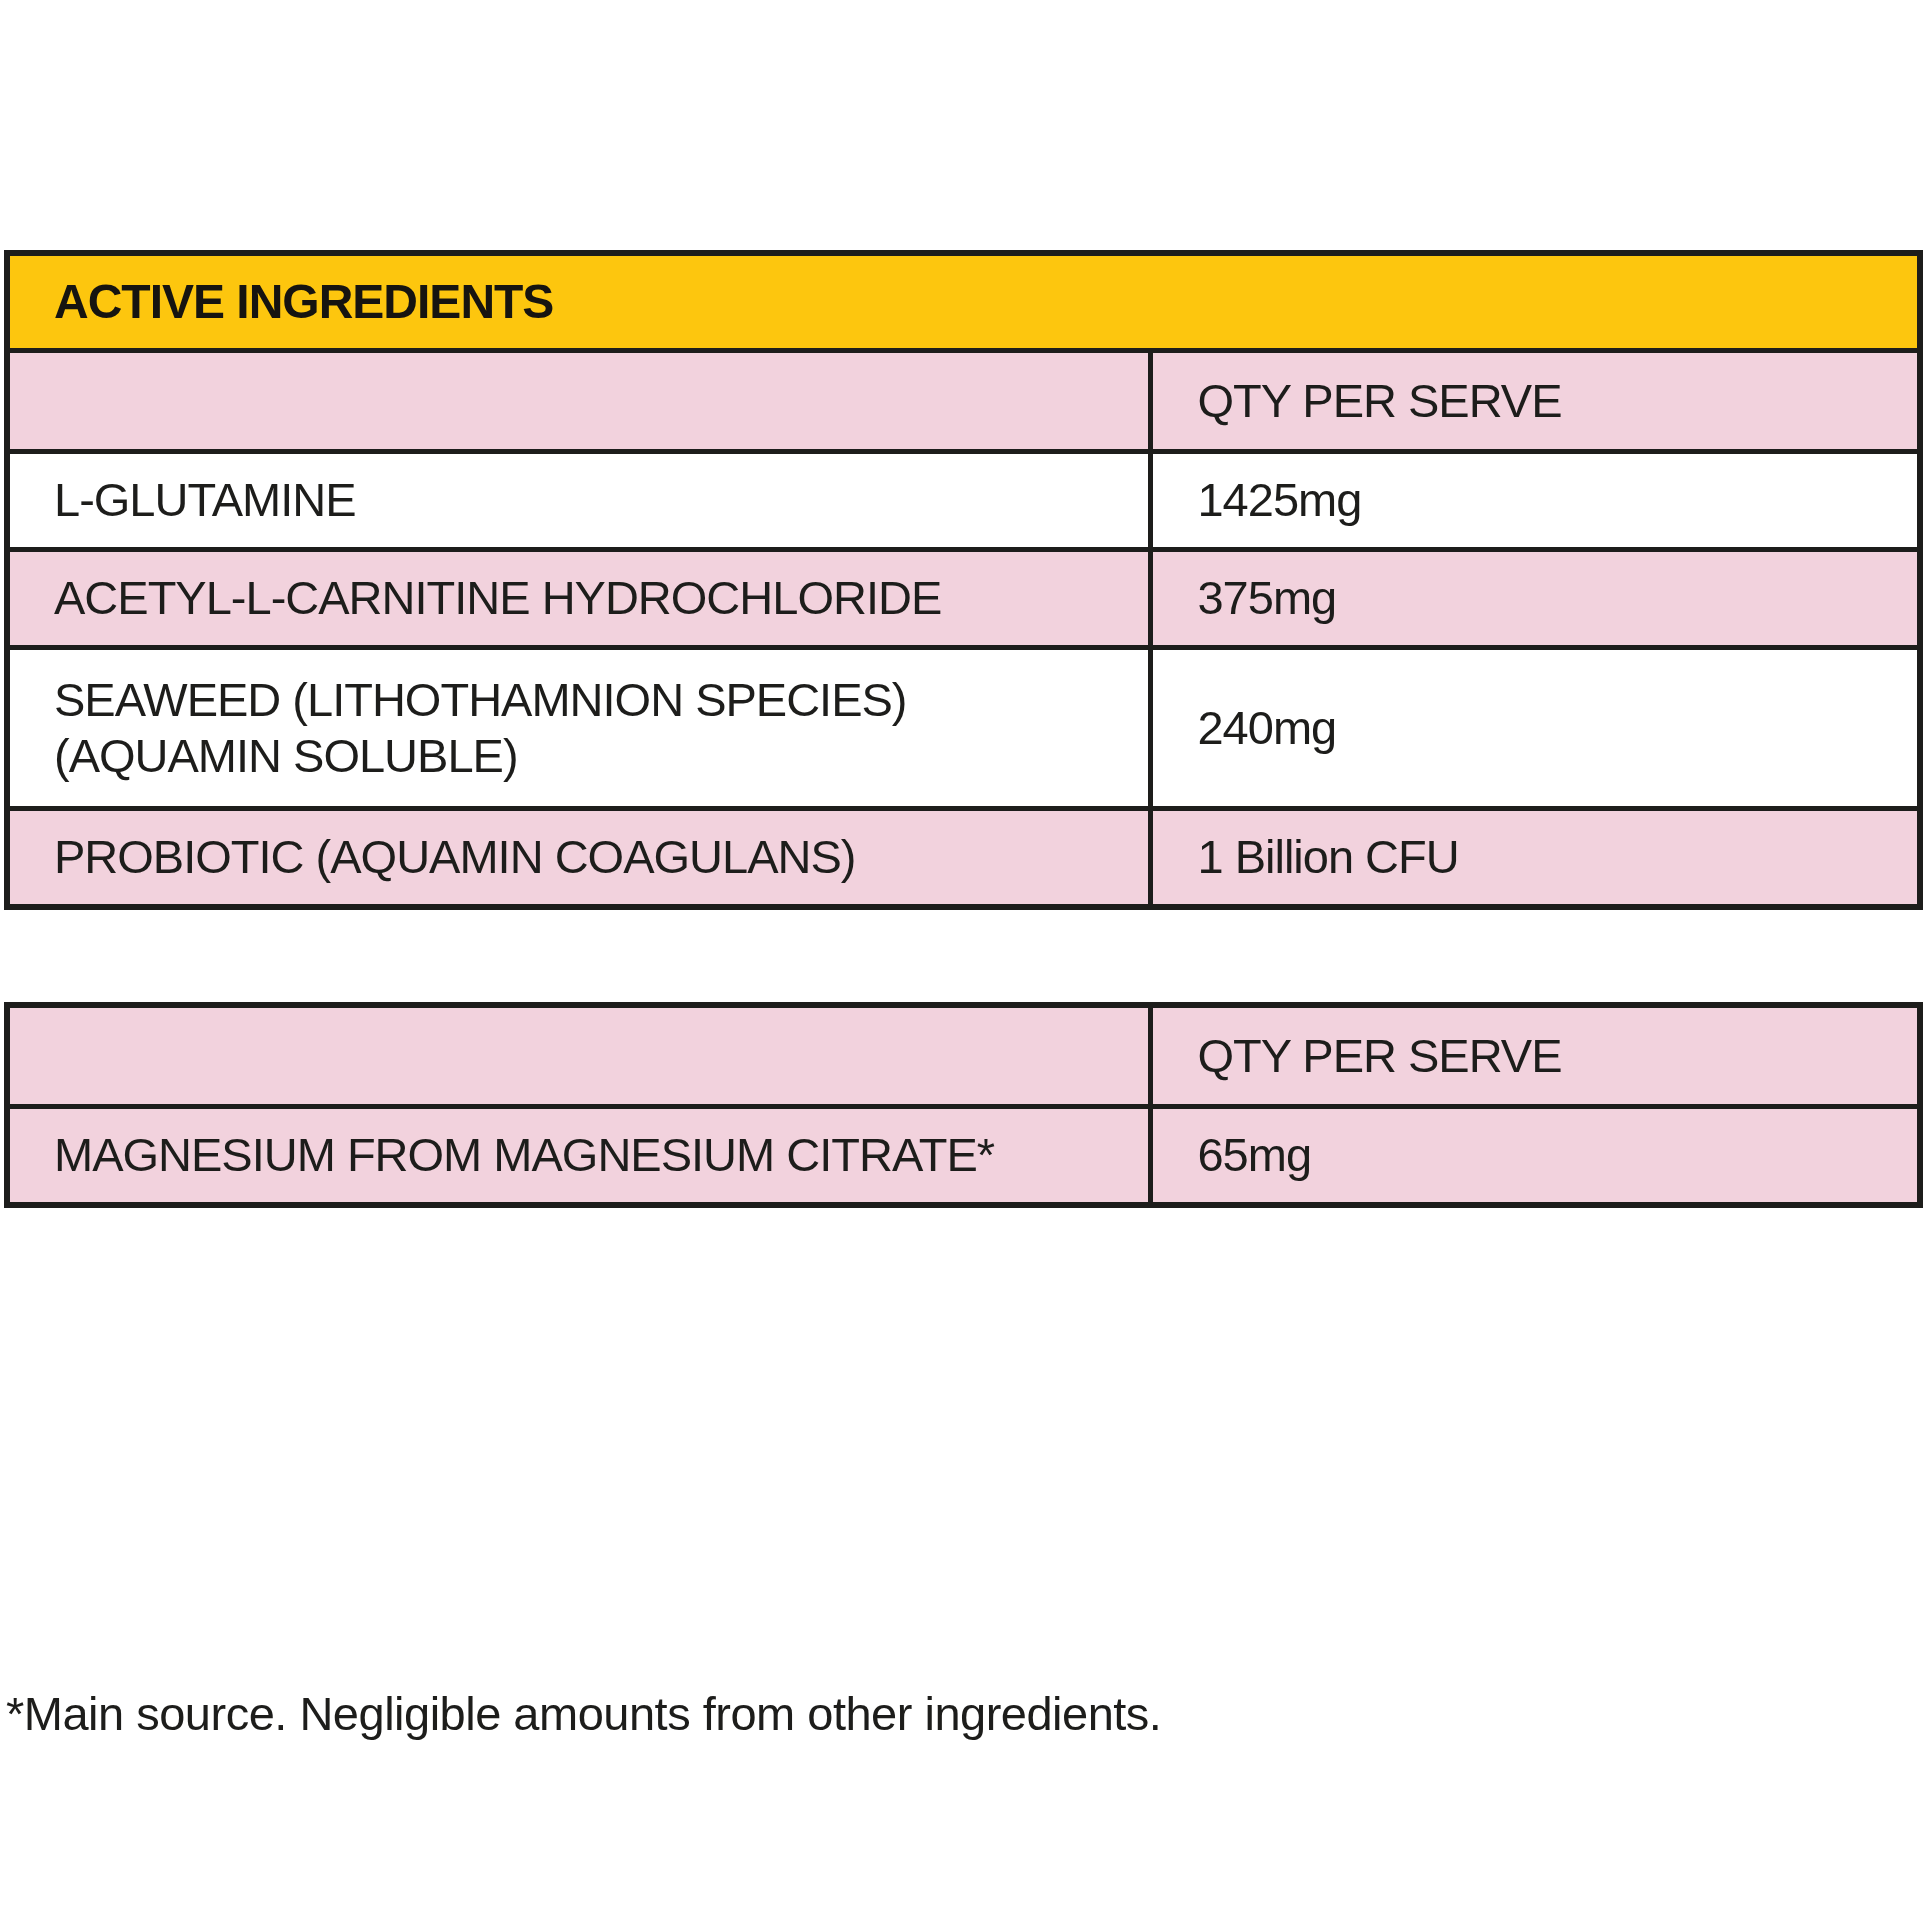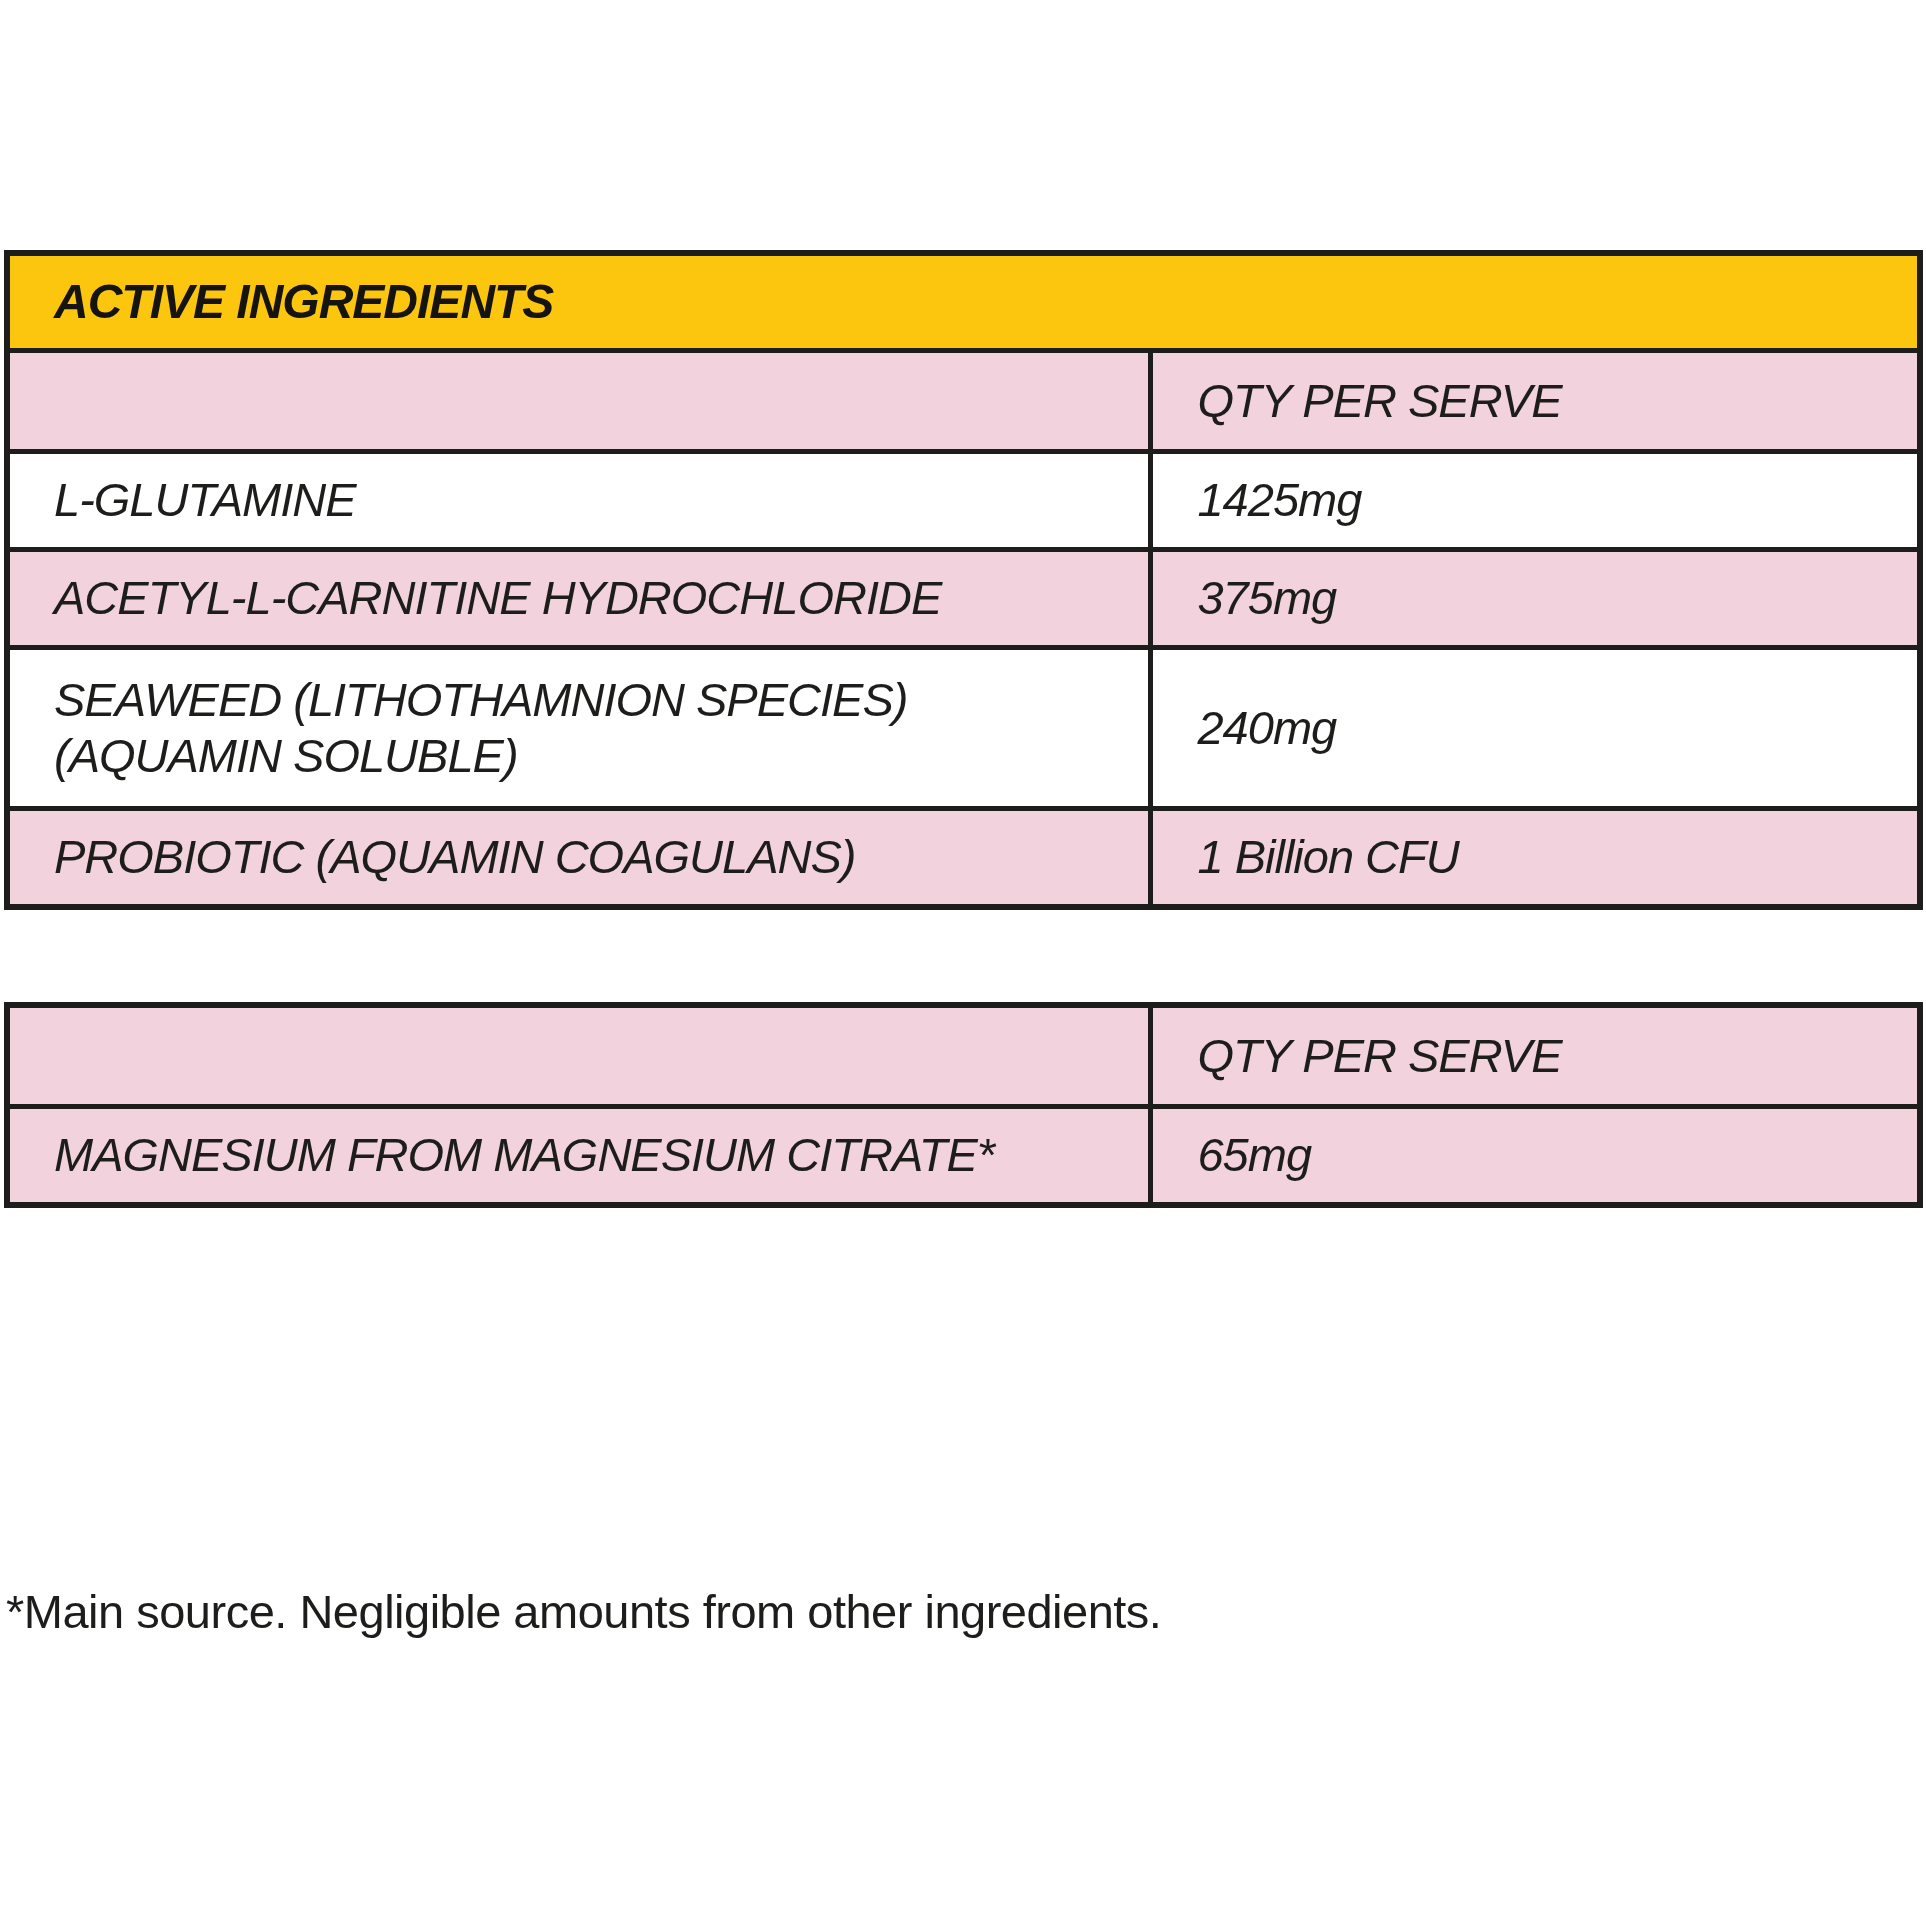--- a/index.html
+++ b/index.html
@@ -36,21 +36,20 @@
 
   th, td {
     border: 5px solid #1d1d1b;
     vertical-align: middle;
     padding: 0 0 0 44px;
     text-align: left;
     font-size: 47px;
     letter-spacing: -1px;
     line-height: 1.2;
     overflow: hidden;
-    font-style: italic;
   }
   th.section {
     background: #fdc60e;
     font-weight: 700;
     font-size: 48px;
     height: 92px;
     color: #161410;
   }
   tr.qty-head td {
     background: #f2d2dd;
@@ -59,21 +58,21 @@
   }
   tr.r-pink td { background: #f2d2dd; }
   tr.r-white td { background: #ffffff; }
   tr.h-std td { height: 93px; }
   tr.h-tall td { height: 156px; }
   td.name-cell { white-space: pre-line; }
 
   .footnote {
     position: absolute;
     left: 6px;
-    top: 1584px;
+    top: 1686px;
     font-size: 47px;
     letter-spacing: -0.5px;
     color: #1d1d1b;
   }
 </style>
 </head>
 <body>
 
 <div class="sheet">
 

